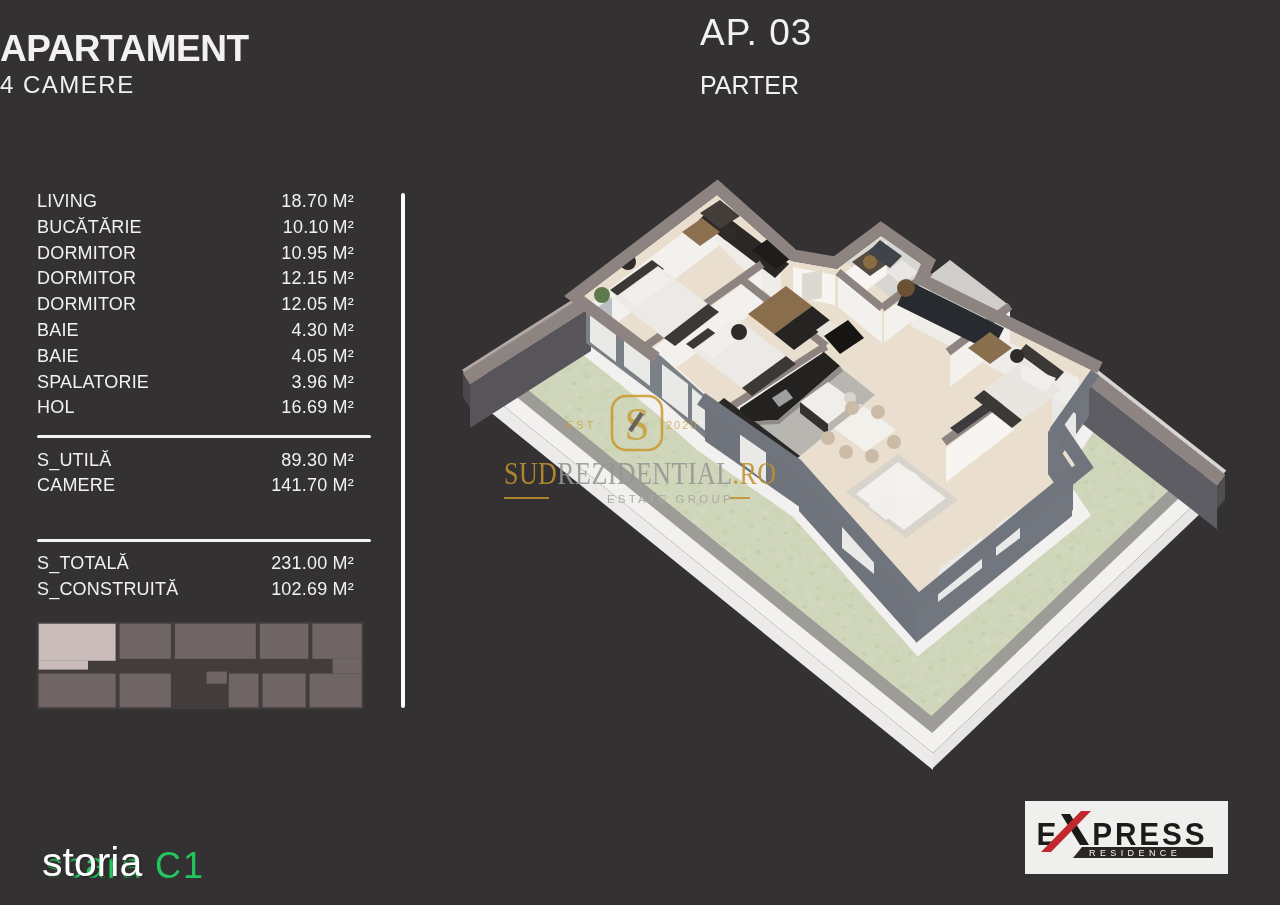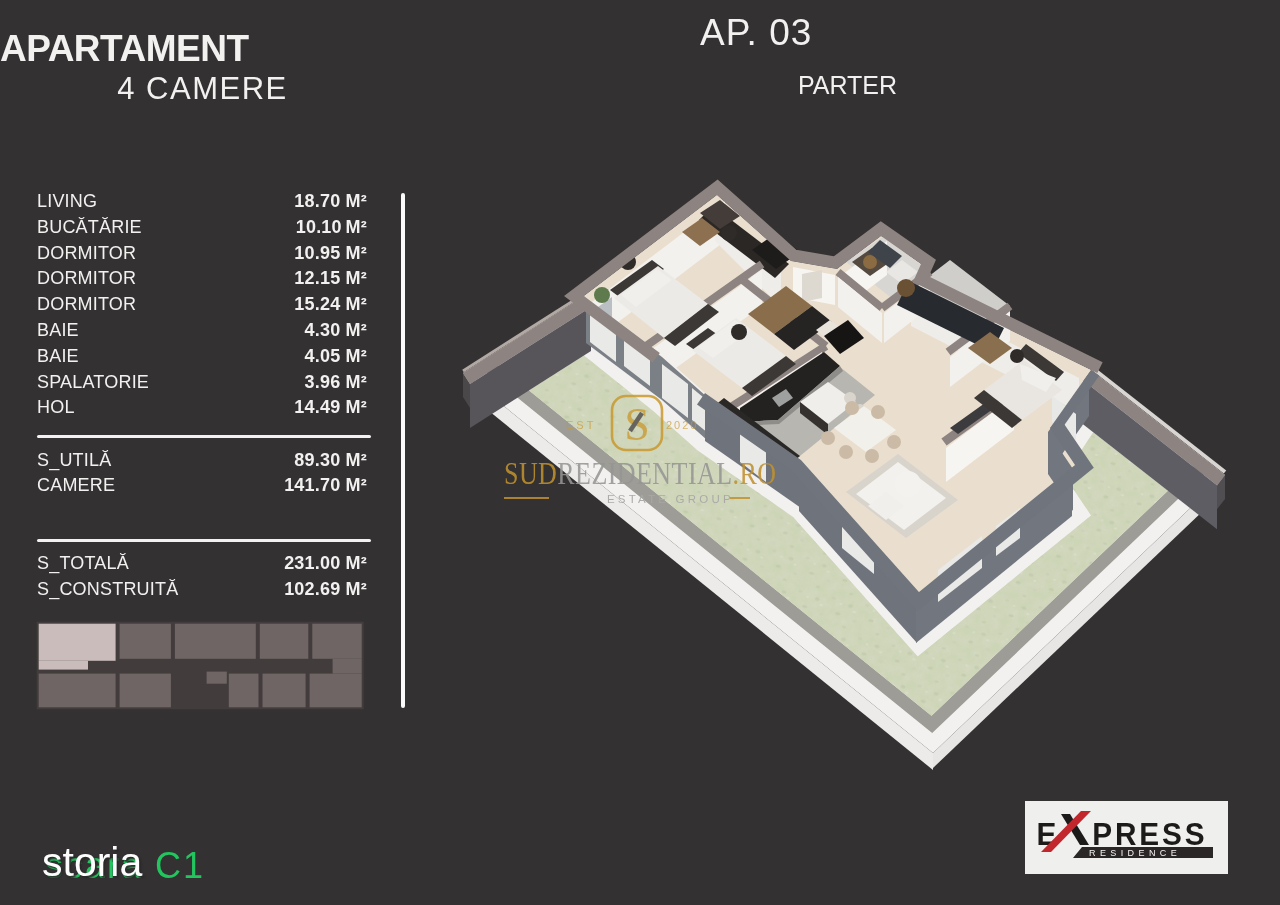--- a/index.html
+++ b/index.html
@@ -1,64 +1,64 @@
 <!DOCTYPE html>
 <html><head><meta charset="utf-8">
 <style>
 html,body{margin:0;padding:0;width:1280px;height:905px;background:#333132;overflow:hidden}
 body{font-family:"Liberation Sans",sans-serif;color:#f2f1f0;position:relative}
 .row{position:absolute;left:37px;width:334px;height:24px;font-size:18px;letter-spacing:.2px}
 .row span{position:absolute;left:0;top:0}
-.row b{position:absolute;right:4px;top:0;font-weight:700}
+.row b{position:absolute;right:17px;top:0;font-weight:400}
 </style></head>
 <body>
 
 <div style="position:absolute;left:0px;top:28px;width:405px;text-align:left;font-size:37px;font-weight:700;letter-spacing:-0.5px">APARTAMENT</div>
 
-<div style="position:absolute;left:0px;top:71px;width:405px;text-align:center;font-size:31px;font-weight:400;letter-spacing:1.5px">4 CAMERE</div>
+<div style="position:absolute;left:0px;top:71px;width:405px;text-align:left;font-size:24px;font-weight:400;letter-spacing:1.5px">4 CAMERE</div>
 
 <div style="position:absolute;left:700px;top:12px;width:295px;text-align:left;font-size:37px;font-weight:400;letter-spacing:1px">AP. 03</div>
 
-<div style="position:absolute;left:700px;top:71px;width:295px;text-align:center;font-size:25px;font-weight:400;letter-spacing:0px">PARTER</div>
+<div style="position:absolute;left:700px;top:71px;width:295px;text-align:left;font-size:25px;font-weight:400;letter-spacing:0px">PARTER</div>
 
 <div class="row" style="top:191px">
     <span>LIVING</span>
     <b>18.70 M²</b>
   </div>
 <div class="row" style="top:217px">
     <span>BUCĂTĂRIE</span>
     <b>10.10 M²</b>
   </div>
 <div class="row" style="top:243px">
     <span>DORMITOR</span>
     <b>10.95 M²</b>
   </div>
 <div class="row" style="top:268px">
     <span>DORMITOR</span>
     <b>12.15 M²</b>
   </div>
 <div class="row" style="top:294px">
     <span>DORMITOR</span>
-    <b>15.24 M²</b>
+    <b>12.05 M²</b>
   </div>
 <div class="row" style="top:320px">
     <span>BAIE</span>
     <b>4.30 M²</b>
   </div>
 <div class="row" style="top:346px">
     <span>BAIE</span>
     <b>4.05 M²</b>
   </div>
 <div class="row" style="top:372px">
     <span>SPALATORIE</span>
     <b>3.96 M²</b>
   </div>
 <div class="row" style="top:397px">
     <span>HOL</span>
-    <b>14.49 M²</b>
+    <b>16.69 M²</b>
   </div>
 
 <div style="position:absolute;left:37px;top:435px;width:334px;height:3px;background:#f2f2f2;border-radius:2px"></div>
 
 <div class="row" style="top:450px">
     <span>S_UTILĂ</span>
     <b>89.30 M²</b>
   </div>
 
 <div class="row" style="top:475px">

